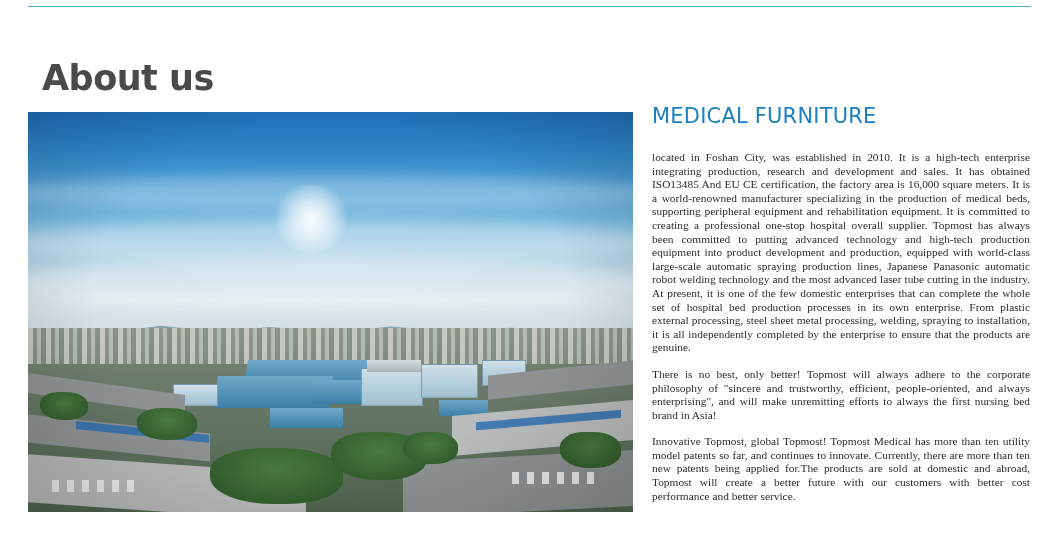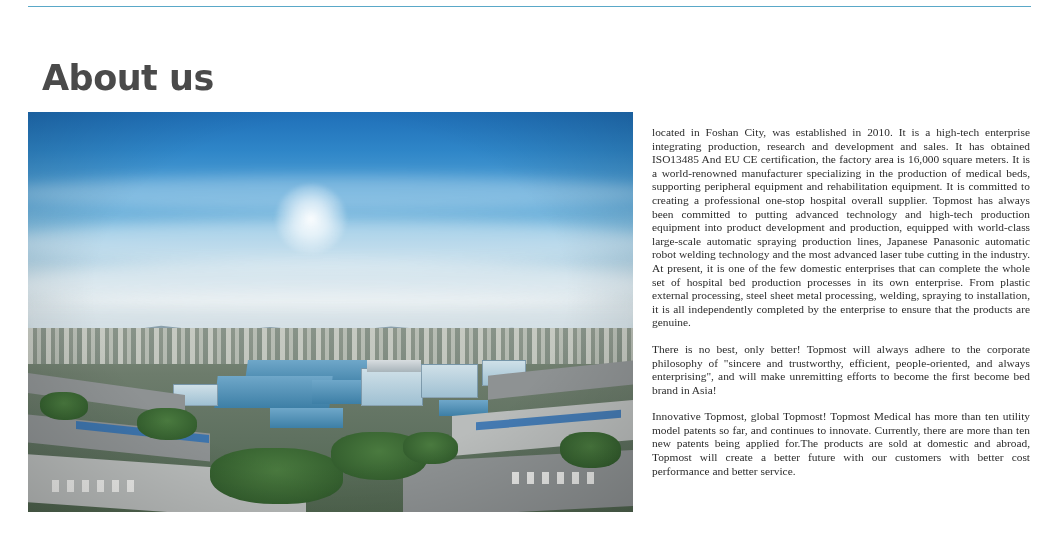--- a/index.html
+++ b/index.html
@@ -241,21 +241,22 @@
     <div class="green" style="left:18%; top:74%; width:10%; height:8%;"></div>
     <div class="green" style="left:62%; top:80%; width:9%; height:8%;"></div>
     <div class="green" style="left:2%; top:70%; width:8%; height:7%;"></div>
     <div class="green" style="left:88%; top:80%; width:10%; height:9%;"></div>
 
     <div class="vignette"></div>
   </div>
 
   <div class="right-col">
     <div class="headline">
+      <div>MEDICAL FURNITURE</div>
     </div>
     <div class="body-text">
       <p>located in Foshan City, was established in 2010.  It is a high-tech enterprise integrating production, research and development and sales. It has obtained ISO13485 And EU CE certification, the  factory area is 16,000 square meters. It is a world-renowned manufacturer specializing in the production of medical beds, supporting peripheral equipment and rehabilitation equipment. It is committed to creating a professional one-stop hospital overall supplier. Topmost has always been committed to putting advanced technology and high-tech production equipment into product development and production, equipped with world-class large-scale automatic spraying production lines, Japanese Panasonic automatic robot welding technology and the most advanced laser tube cutting in the industry. At present, it is one of the few domestic enterprises that can complete the whole set of hospital bed production processes in its own enterprise. From plastic external processing, steel sheet metal processing, welding, spraying to installation, it is all independently completed by the enterprise to ensure that the products are genuine.</p>
-      <p>There is no best, only better! Topmost will always adhere to the corporate philosophy of "sincere and trustworthy, efficient, people-oriented, and always enterprising", and will make unremitting efforts to become the first become bed brand in Asia!</p>
+      <p>There is no best, only better! Topmost will always adhere to the corporate philosophy of "sincere and trustworthy, efficient, people-oriented, and always enterprising", and will make unremitting efforts to always the first nursing bed brand in Asia!</p>
       <p>Innovative Topmost, global Topmost! Topmost Medical has more than ten utility model patents so far, and continues to innovate. Currently, there are more than ten new patents being applied for.The products are sold at domestic  and abroad, Topmost will create a better future with our customers with better cost performance and better service.</p>
     </div>
   </div>
 
 </div>
 
 </body></html>

